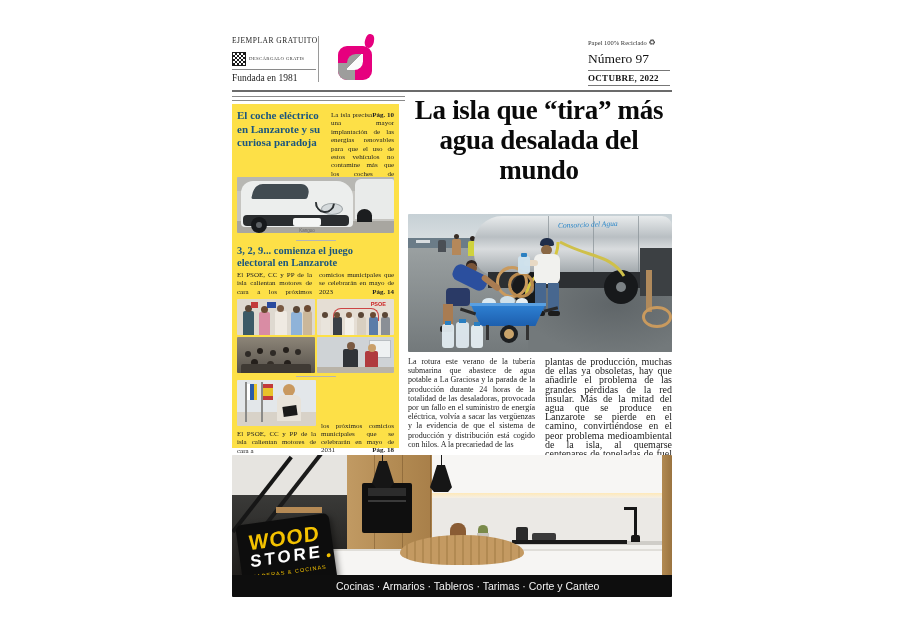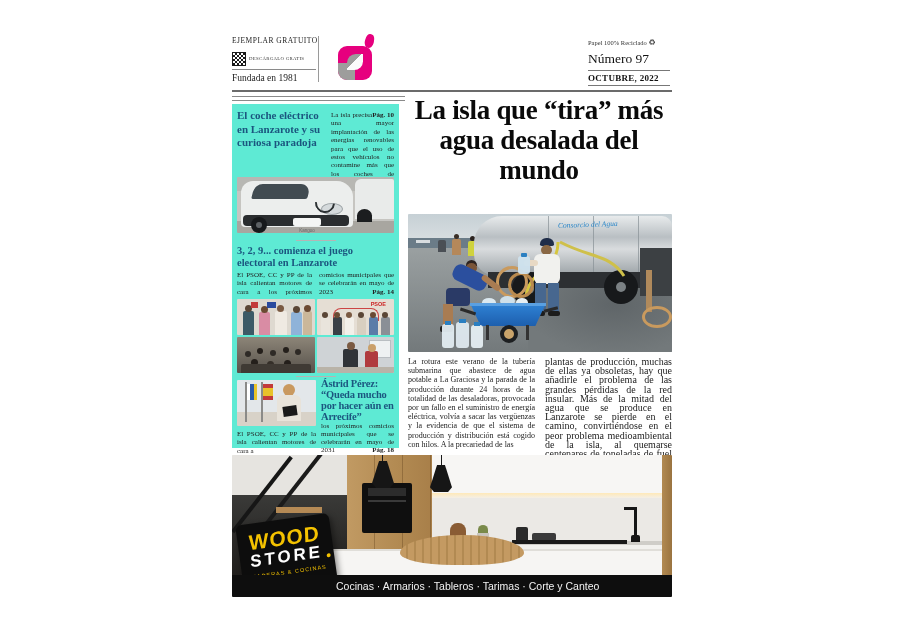--- a/index.html
+++ b/index.html
@@ -7,21 +7,21 @@
         font-family:"Liberation Serif",serif;color:#1c1c1c;}
   .a{position:absolute;}
   .just{text-align:justify;}
   .pgf{float:right;font-weight:bold;}
   
   #logo-text{font-family:"Liberation Sans",sans-serif;font-weight:bold;color:#e6007e;
              font-size:47px;letter-spacing:-3px;line-height:50px;}
   .hrule{background:#8a8a8a;height:1px;}
   .blue-head{color:#1b567f;font-weight:bold;}
   
-  #sidebar{background:#5eead4;}
+  #sidebar{background:#fde047;}
   .tinytxt{font-size:7px;line-height:8.4px;text-align:justify;color:#222;}
   
   .ph{overflow:hidden;border-radius:1px;}
   .fig{position:absolute;border-radius:2px 2px 0 0;}
   .head-dot{position:absolute;border-radius:50%;}
   
   #ad-bar{background:#0e0e0e;color:#f2f2f2;font-family:"Liberation Sans",sans-serif;font-size:10.5px;line-height:22px;}
   #wood-badge{background:#0d0d0d;border-radius:6px;transform:rotate(-8deg);box-shadow:2px 3px 6px rgba(0,0,0,.45);
               text-align:center;color:#fff;}
   #wood-badge .w1{color:#f4c200;font-family:"Liberation Sans",sans-serif;font-weight:bold;font-size:21px;line-height:21px;letter-spacing:1px;transform:skewX(-6deg);}
@@ -156,21 +156,20 @@
 
     <div class="a ph" style="left:5px;top:276px;width:79px;height:46px;background:linear-gradient(180deg,#e3e7ea 0 70%,#d8d2c8 70%);">
       <div class="a" style="left:8px;top:2px;width:2px;height:40px;background:#8a8a88;"></div>
       <div class="a" style="left:10px;top:4px;width:10px;height:16px;background:linear-gradient(90deg,#fff 34%,#2a5aa8 34% 67%,#e8c22a 67%);"></div>
       <div class="a" style="left:24px;top:2px;width:2px;height:40px;background:#8a8a88;"></div>
       <div class="a" style="left:26px;top:4px;width:10px;height:16px;background:linear-gradient(180deg,#c23a3a 25%,#e8c22a 25% 75%,#c23a3a 75%);"></div>
       <div class="head-dot" style="left:46px;top:4px;width:12px;height:12px;background:#c9995f;"></div>
       <div class="fig" style="left:40px;top:15px;width:24px;height:26px;background:#e8e3da;border-radius:6px 6px 0 0;"></div>
       <div class="a" style="left:46px;top:26px;width:14px;height:10px;background:#1a1a1a;transform:rotate(-8deg);"></div>
     </div>
-    <div class="a blue-head" style="left:89px;top:274px;width:75px;font-size:10.5px;line-height:11px;letter-spacing:-.2px;">Ástrid Pérez: “Queda mucho por hacer aún en Arrecife”</div>
     <div class="a tinytxt" style="left:5px;top:326px;width:79px;">El PSOE, CC y PP de la isla calientan motores de cara a</div>
     <div class="a tinytxt" style="left:89px;top:318px;width:73px;line-height:8px;">
       <span>los próximos comicios municipales que se celebrarán en mayo de 2031</span> <span class="pgf">Pág. 18</span>
     </div>
   </div>
 
   <div class="a" style="left:404px;top:95px;width:270px;font-size:27px;line-height:30px;font-weight:bold;text-align:center;color:#0a0a0a;letter-spacing:-.3px;">La isla que “tira” más agua desalada del mundo</div>
 
   <div class="a ph" style="left:408px;top:214px;width:264px;height:138px;">
     <div class="a" style="left:0;top:0;width:264px;height:34px;background:linear-gradient(180deg,#c6d0d5,#dde2e4);"></div>

